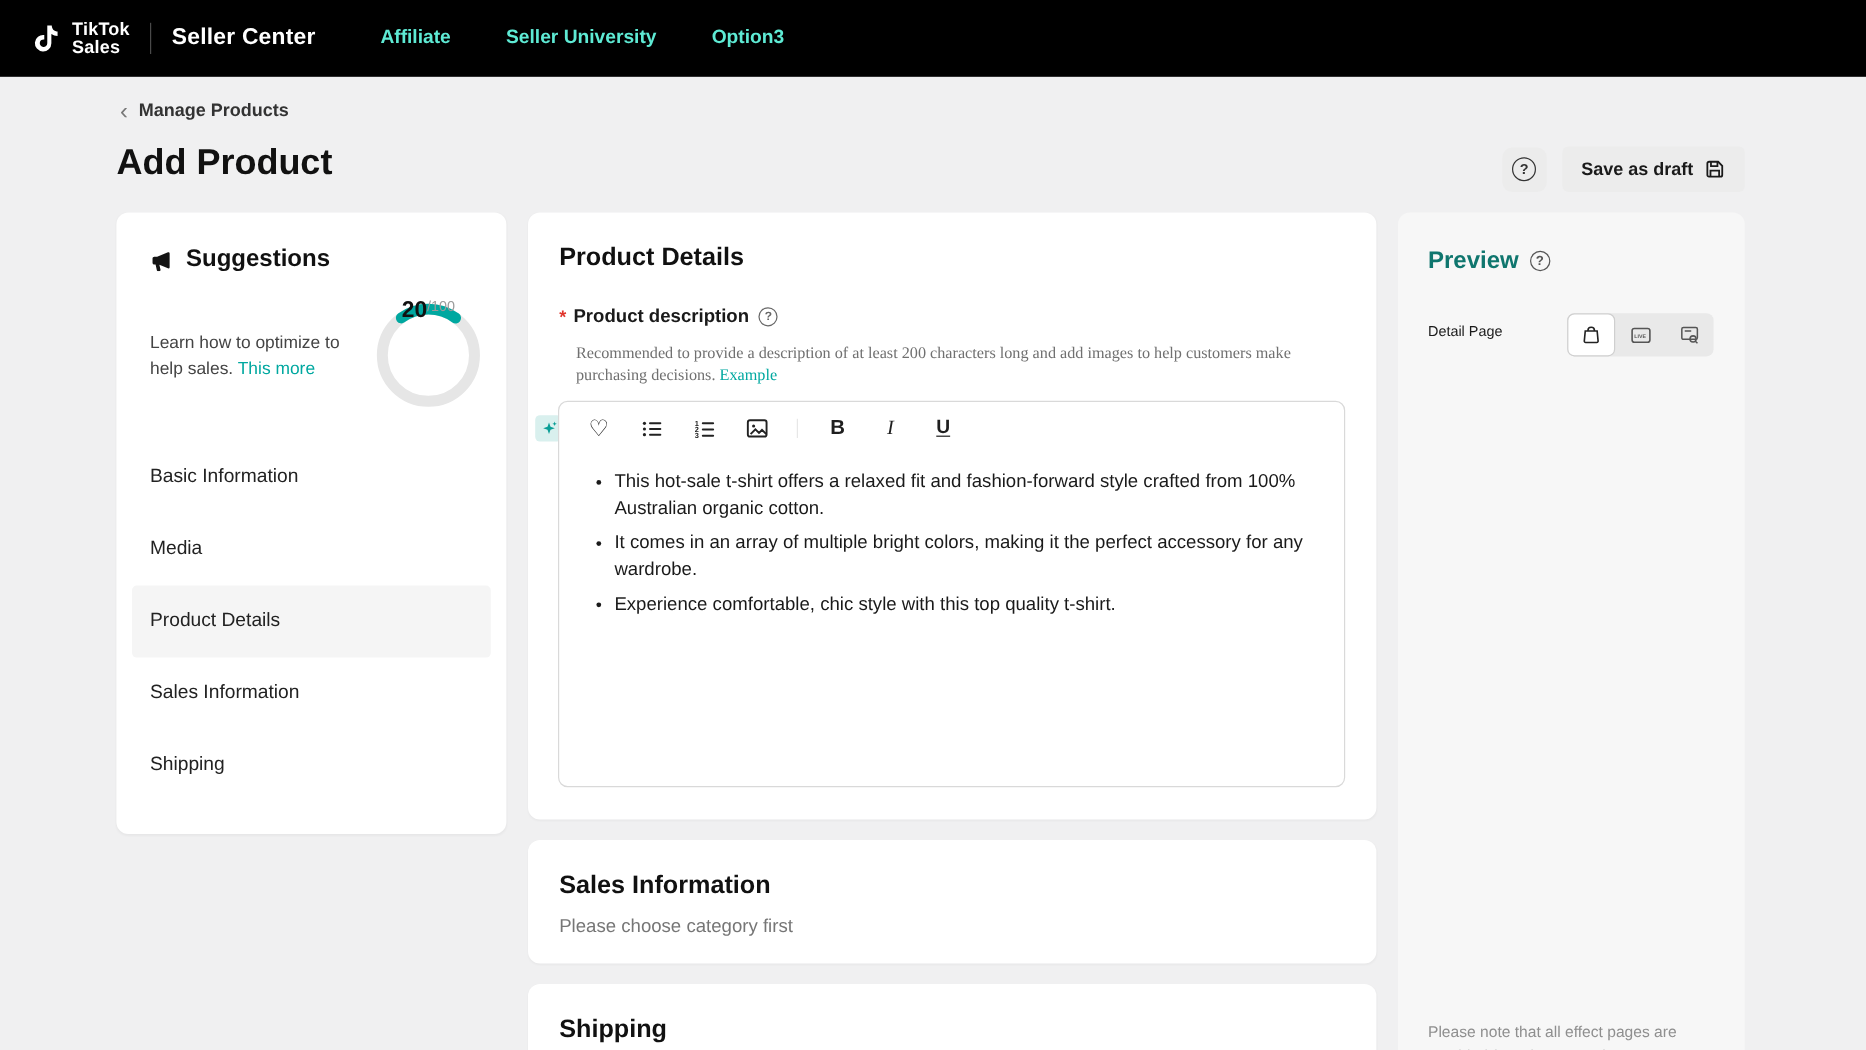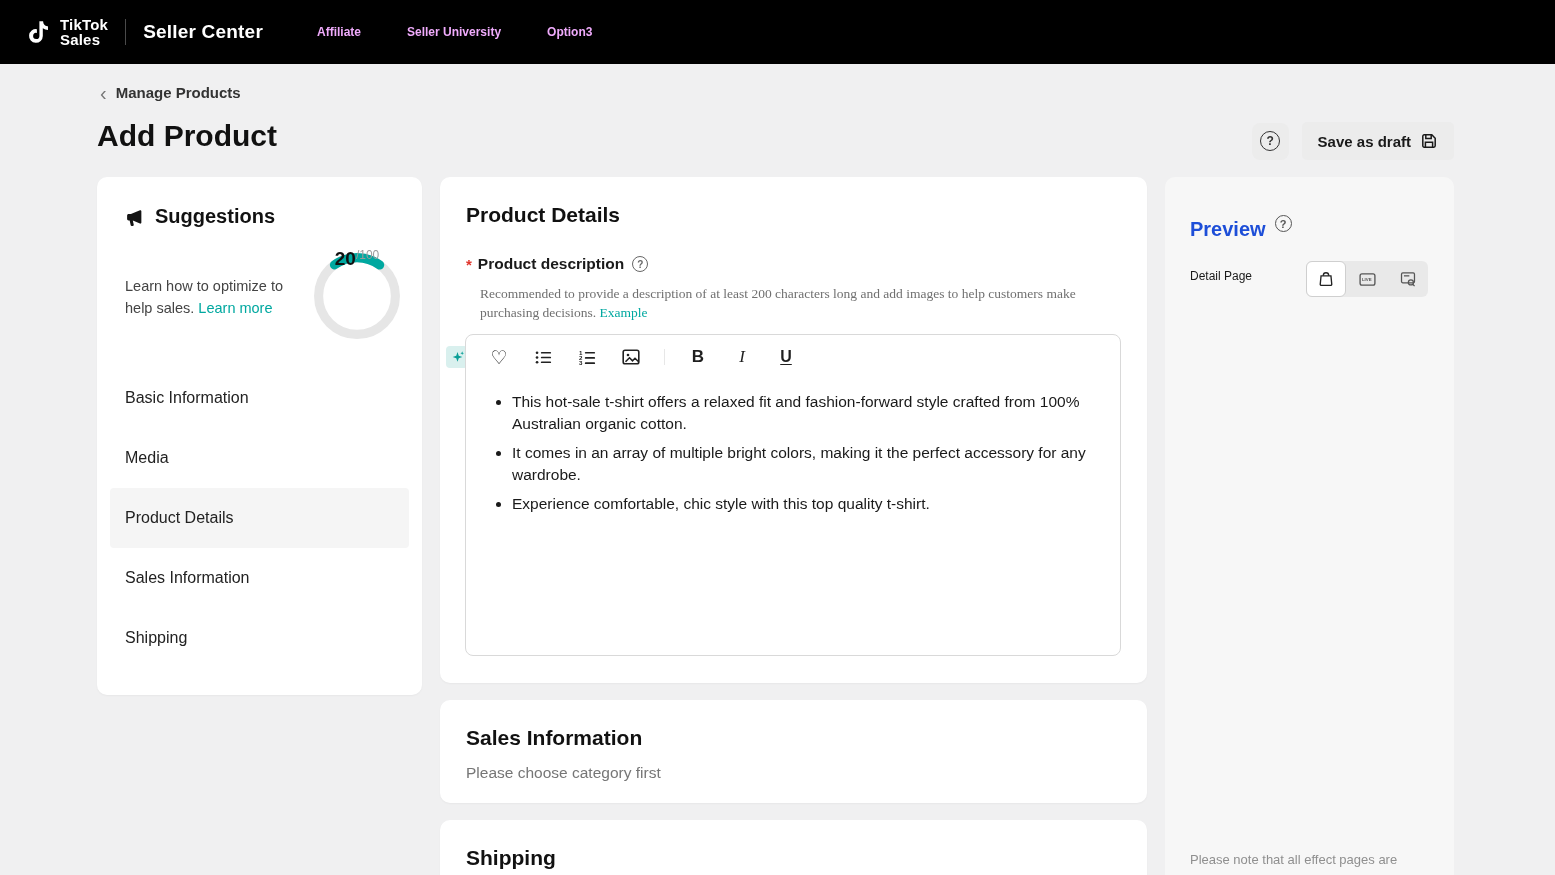--- a/index.html
+++ b/index.html
@@ -11,21 +11,21 @@
   html,body{width:1555px;height:875px;overflow:hidden;}
   body{font-family:"Liberation Sans",sans-serif;background:#f0f0f1;position:relative;color:#1a1a1a;cursor:default;}
 
   
   .topbar{position:absolute;top:0;left:0;width:1555px;height:64px;background:var(--header-bg);display:flex;align-items:center;padding-left:26px;}
   .logo{display:flex;align-items:center;gap:8px;}
   .logo-text{color:#fff;font-weight:700;font-size:15px;line-height:15px;letter-spacing:.2px;display:flex;flex-direction:column;}
   .logo-divider{width:1px;height:26px;background:#4a4a4a;margin:0 17px;}
   .app-name{color:#fff;font-size:19px;font-weight:700;letter-spacing:.2px;}
   .topnav{display:flex;gap:46px;margin-left:54px;}
-  .topnav a{color:#f0abfc;font-size:12px;font-weight:700;text-decoration:none;cursor:pointer;}
+  .topnav a{color:#5eead4;font-size:16px;font-weight:700;text-decoration:none;cursor:pointer;}
 
   
   .breadcrumb{position:absolute;left:100px;top:84px;display:flex;align-items:center;gap:9px;font-size:15px;font-weight:700;color:#333;cursor:pointer;}
   .breadcrumb .chev{color:#777;font-size:20px;line-height:14px;font-weight:400;}
   .page-title{position:absolute;left:97px;top:119px;font-size:30px;font-weight:700;color:#111;}
 
   .actions{position:absolute;right:101px;top:122px;display:flex;align-items:center;gap:13px;}
   .btn{border:none;display:flex;align-items:center;gap:9px;height:38px;border-radius:5px;font-family:inherit;font-size:15px;font-weight:600;cursor:pointer;}
   .help-btn{width:37px;height:37px;border-radius:8px;background:#ececec;justify-content:center;}
   .draft-btn{background:#ececec;color:#1a1a1a;padding:0 16px;}
@@ -71,21 +71,21 @@
   .editor-body li{font-size:15.5px;line-height:21.5px;color:#1a1a1a;margin-bottom:8px;}
 
   
   .sales-card{left:440px;top:700px;width:707px;height:103px;}
   .sales-hint{position:absolute;left:26px;top:64px;font-size:15.5px;color:#767676;}
   .shipping-card{left:440px;top:820px;width:707px;height:130px;}
 
   
   .preview-card{left:1165px;top:177px;width:289px;height:740px;background:#f7f7f7;box-shadow:none;}
   .preview-header{position:absolute;left:25px;top:29px;display:flex;align-items:center;gap:9px;}
-  .preview-title{font-size:20px;font-weight:700;color:#1d4ed8;margin-top:12px;}
+  .preview-title{font-size:20px;font-weight:700;color:#0f766e;}
   .detail-label{position:absolute;left:25px;top:92px;font-size:12px;color:#1a1a1a;}
   .preview-tabs{position:absolute;right:26px;top:84px;display:flex;gap:1px;background:#e9e9e9;border-radius:6px;}
   .ptab{width:40px;height:36px;display:flex;align-items:center;justify-content:center;cursor:pointer;border-radius:6px;border:1px solid transparent;}
   .ptab.active{background:#fff;border-color:#cfcfcf;}
 
   .phone{position:absolute;left:25px;top:139px;width:238px;height:512px;background:#fff;border-radius:6px;overflow:hidden;}
   .ph-tab{position:absolute;top:62px;width:37px;height:12px;background:#ececec;border-radius:2px;}
   .ph-underline{position:absolute;left:138px;top:80px;width:40px;height:2.5px;background:#111;}
   .ph-divider{position:absolute;left:0;top:84px;width:100%;height:1px;background:#e6e6e6;}
   .ph-video{position:absolute;left:0;top:89px;width:100%;height:135px;background:#e9e9e9;display:flex;align-items:center;justify-content:center;}
@@ -141,21 +141,21 @@
 
 <aside class="card sugg-card">
   <div class="sugg-header">
     <svg width="19" height="19" viewBox="0 0 18 18">
       <path fill="#141414" d="M14.2 3.1 5.6 6.6H3.4C2.6 6.6 2 7.2 2 8v3.4c0 .8.6 1.4 1.4 1.4h1l1 4.5c.1.4.5.7.9.7h1.1c.6 0 1-.6.9-1.1l-.9-4 6.8 2.8c.6.3 1.3-.2 1.3-.9V4c0-.7-.7-1.2-1.3-.9z"></path>
     </svg>
     <span class="sugg-title">Suggestions</span>
   </div>
   <p class="sugg-text">
     <span>Learn how to optimize to help sales.</span>
-    <span class="link">Learn more</span>
+    <span class="link">This more</span>
   </p>
   <div class="ring-wrap">
     <svg width="96" height="96" viewBox="0 0 100 100">
       <circle cx="50" cy="50" r="40" fill="none" stroke="#e6e6e6" stroke-width="9.5"></circle>
       <circle cx="50" cy="50" r="40" fill="none" stroke="var(--accent)" stroke-width="9.5" stroke-linecap="round" stroke-dasharray="50.26548245743669 251.32741228718345" transform="rotate(-126 50 50)"></circle>
     </svg>
     <div class="ring-label">
       <span class="score-num">20</span>
         <span class="score-max">/100</span>
     </div>

